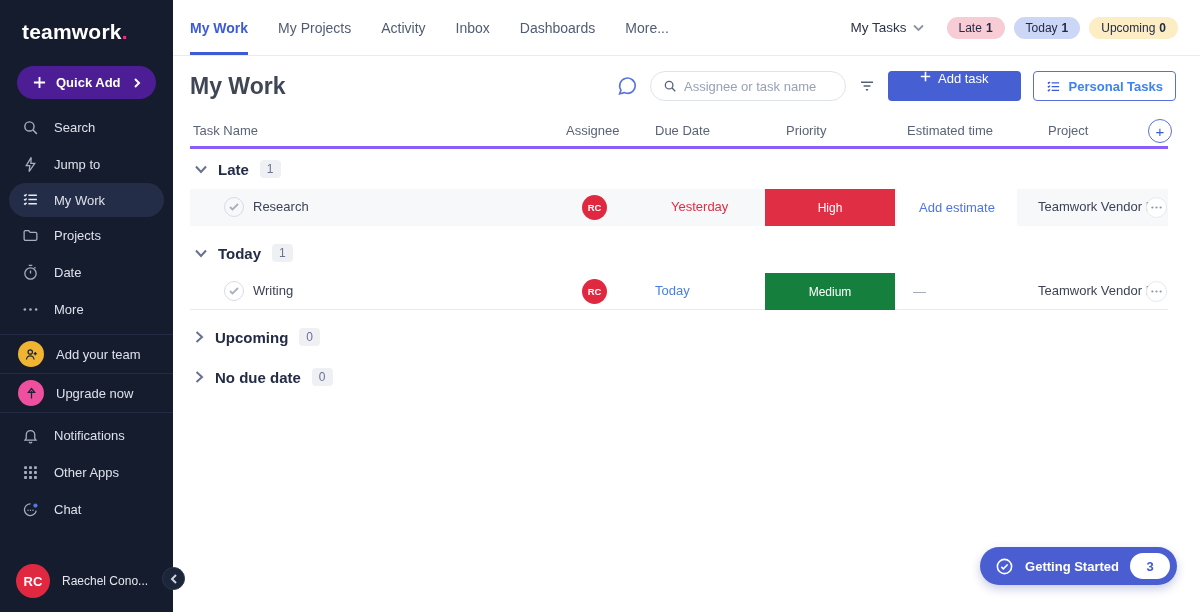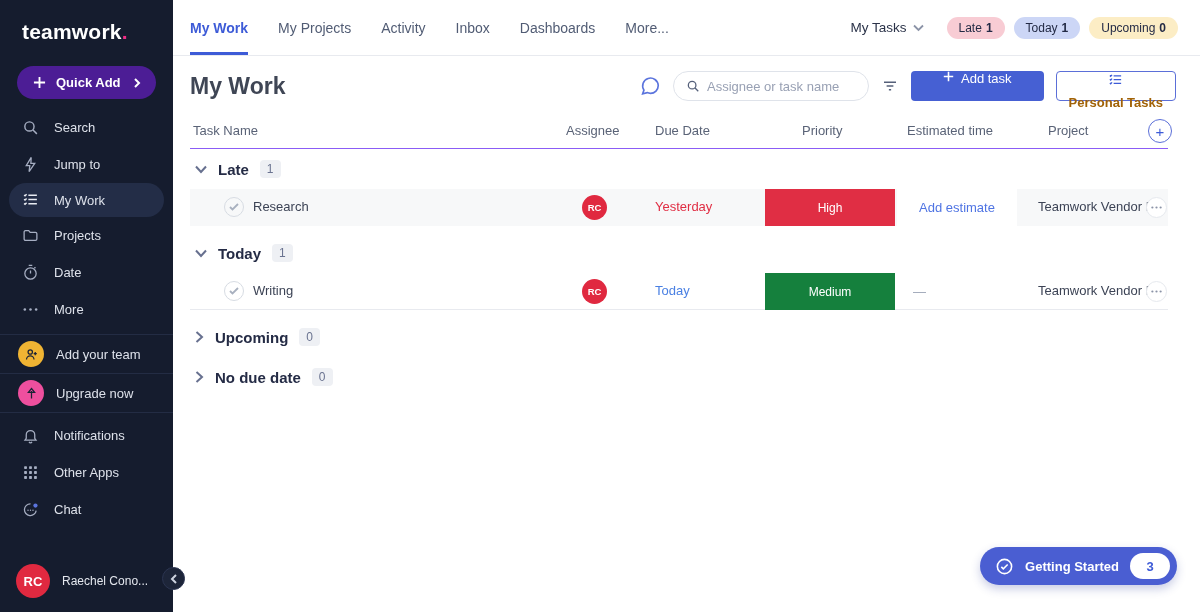--- a/index.html
+++ b/index.html
@@ -61,27 +61,27 @@
   .icon-btn { background:none; border:none; cursor:pointer; color:#5b74dd; padding:0; }
   .search-box { width:196px; height:30px; border:1px solid #dfe3ea; border-radius:15px;
                 display:flex; align-items:center; gap:7px; padding:0 12px; background:#fff; }
   .search-box input { border:none; outline:none; width:140px; font-size:13px; color:#737373;
                       font-family:inherit; background:transparent; }
   .search-box input::placeholder { color:#99a1b4; }
   .btn-primary { height:30px; border:none; border-radius:4px; background:#4660d3; color:#fff;
                  font-size:13px; display:flex; align-items:flex-start; gap:7px; padding:0 32px;
                  cursor:pointer; font-family:inherit; }
   .btn-outline { height:30px; border:1px solid #5b6fd8; border-radius:4px; background:#fff;
-                 color:#a16207; font-size:13px; font-weight:bold; display:flex; align-items:center;
-                 gap:8px; padding:0 12px; cursor:pointer; font-family:inherit;flex-direction:column; }
+                 color:#3b82f6; font-size:13px; font-weight:bold; display:flex; align-items:center;
+                 gap:8px; padding:0 12px; cursor:pointer; font-family:inherit; }
 
   .table-area { position:relative; width:978px; }
-  .table-head { position:relative; height:33px; border-bottom:1px solid #8b5cf6; }
+  .table-head { position:relative; height:33px; border-bottom:3px solid #8b5cf6; }
   .th { position:absolute; top:7px; font-size:13px; color:#5a6377; }
-  .th.c0{left:3px;} .th.c1{left:376px;} .th.c2{left:465px;} .th.c3{left:612px;}
+  .th.c0{left:3px;} .th.c1{left:376px;} .th.c2{left:465px;} .th.c3{left:596px;}
   .th.c4{left:717px;} .th.c5{left:858px;}
   .add-col-btn { position:absolute; right:-4px; top:3px; width:24px; height:24px; border-radius:50%;
                  border:1px solid #5b6fd8; background:#fff; color:#3d5bd7; font-size:15px;
                  display:flex; align-items:center; justify-content:center; cursor:pointer; }
 
   .section-head { height:40px; display:flex; align-items:center; gap:11px; padding-left:5px; cursor:pointer; }
   .chev { color:#67708f; }
   .sec-title { font-size:15px; font-weight:bold; color:#242b45; }
   .sec-count { font-size:12px; color:#6a7390; background:#eef0f4; border-radius:4px; padding:2px 7px; }
 
@@ -89,21 +89,21 @@
   .trow.alt { background:#f7f8f9; }
   .trow.lined { border-bottom:1px solid #e8eaef; }
   .check-circle { position:absolute; left:34px; top:8px; width:20px; height:20px; border-radius:50%;
                   border:1px solid #d7dce3; color:#a8b0bf; background:transparent;
                   display:flex; align-items:center; justify-content:center; cursor:pointer; }
   .task-name { position:absolute; left:63px; top:10px; cursor:pointer; }
   .avatar-sm { position:absolute; left:392px; top:6px; width:25px; height:25px; border-radius:50%;
                background:#e02940; color:#fff; font-size:9.5px; font-weight:bold;
                display:flex; align-items:center; justify-content:center; cursor:pointer; }
   .due { position:absolute; left:465px; top:10px; cursor:pointer; }
-  .due.red { color:#e02e44; } .due.blue { color:#4a80e3; }
+  .due.red { color:#e02e44;margin-left:16px; } .due.blue { color:#4a80e3; }
   .prio { position:absolute; left:575px; top:0; width:130px; height:37px; color:#fff; font-size:12px;
           display:flex; align-items:center; justify-content:center; cursor:pointer; }
   .prio.high { background:#e02e44; } .prio.medium { background:#15803d;text-align:right; }
   .estimate { position:absolute; left:707px; top:0; width:120px; height:37px; background:#fff;
               display:flex; align-items:center; justify-content:center; color:#4f74e3; cursor:pointer; }
   .estimate.dash { color:#9aa3b5; justify-content:flex-start; padding-left:16px; background:transparent; }
   .project { position:absolute; left:848px; top:10px; color:#3c4355; white-space:nowrap; cursor:pointer; }
   .more-btn { position:absolute; left:956px; top:8px; width:21px; height:21px; border-radius:50%;
               background:#fff; border:1px solid #e6e9ee; color:#8b93a7; display:flex; align-items:center;
               justify-content:center; cursor:pointer; }

